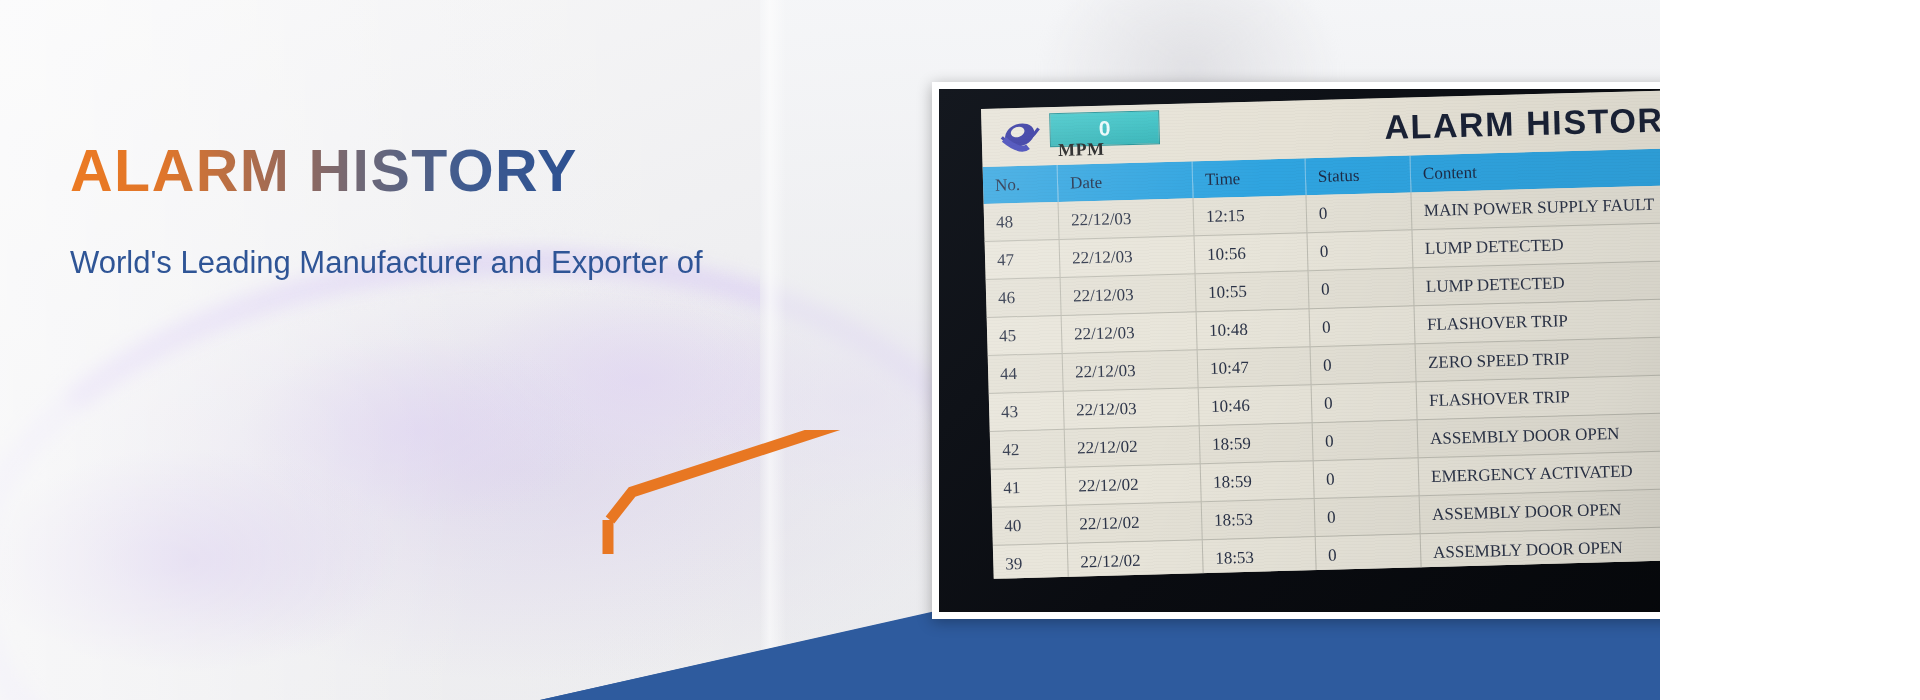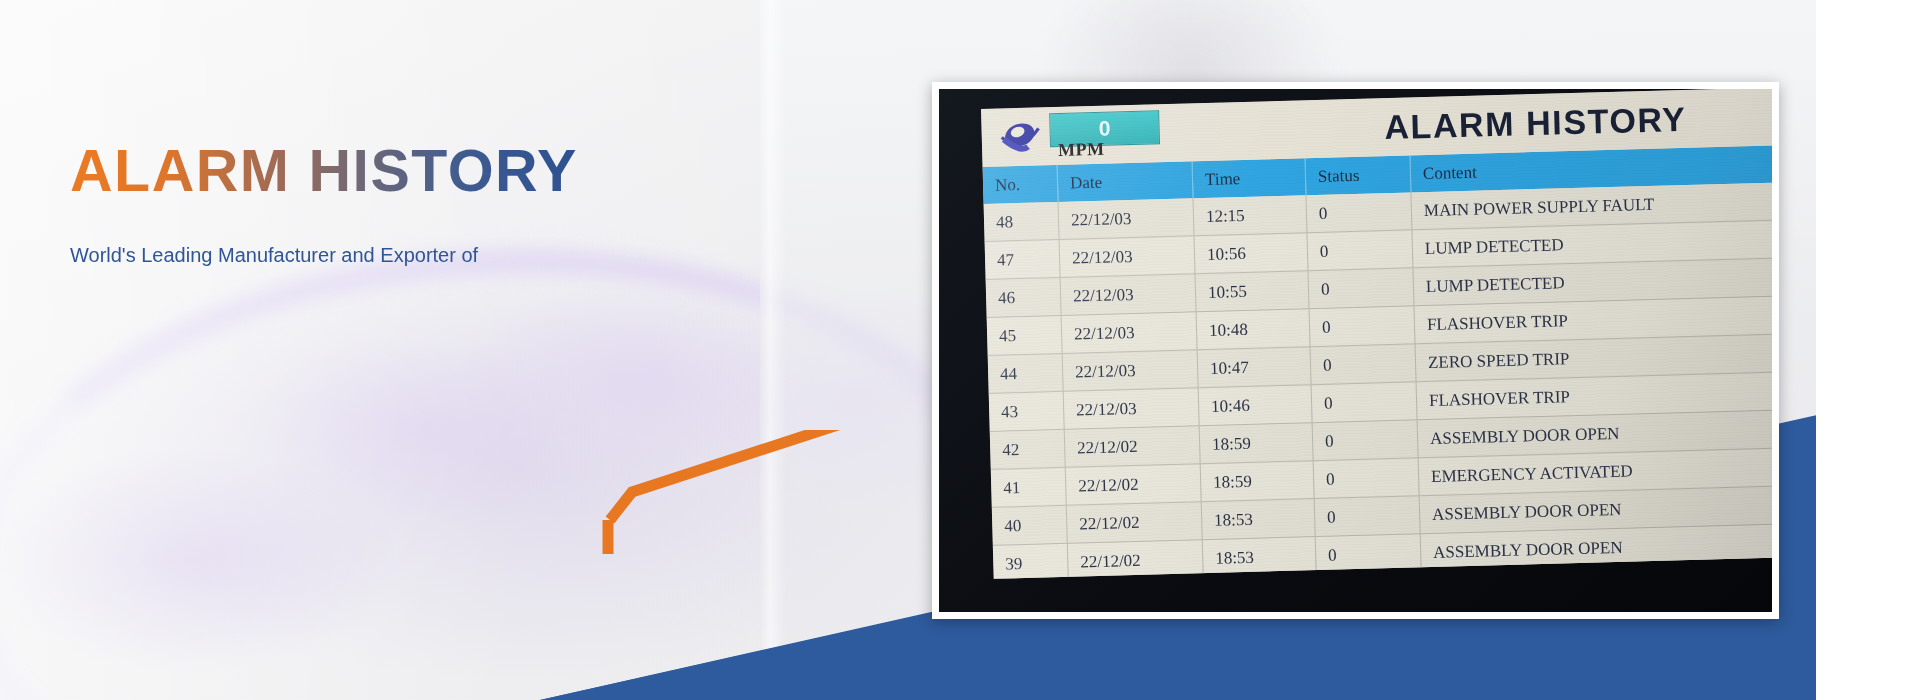--- a/index.html
+++ b/index.html
@@ -1,21 +1,21 @@
 <!DOCTYPE html>
 <html><head>
 <meta charset="utf-8">
 <style>
   html,body{margin:0;padding:0;}
   body{
     width:1920px;height:700px;overflow:hidden;
     font-family:"Liberation Sans", sans-serif;
     background:#ffffff;
   }
-  #stage{position:relative;width:1816px;height:700px;overflow:hidden;background:#e5e5e5;}
+  #stage{position:relative;width:1660px;height:700px;overflow:hidden;background:#e5e5e5;}
 
   
   .bg-photo{
     position:absolute;inset:0;
     background:
       radial-gradient(ellipse 300px 160px at 190px 560px, rgba(216,205,236,.85) 0%, rgba(232,228,242,0) 70%),
       radial-gradient(ellipse 250px 130px at 420px 430px, rgba(222,212,240,.8) 0%, rgba(235,230,244,0) 72%),
       radial-gradient(ellipse 260px 140px at 640px 380px, rgba(224,214,241,.78) 0%, rgba(236,231,245,0) 72%),
       radial-gradient(ellipse 260px 150px at 860px 400px, rgba(226,217,242,.7) 0%, rgba(238,234,246,0) 72%),
       radial-gradient(ellipse 240px 150px at 1060px 460px, rgba(224,214,241,.55) 0%, rgba(238,234,246,0) 72%),
@@ -61,21 +61,21 @@
   .headline{
     position:absolute;left:70px;top:137px;
     font-size:59px;font-weight:bold;letter-spacing:1.5px;
     background:linear-gradient(90deg,#ec7a22 0%,#e0762a 18%,#9c6a58 42%,#6d6878 58%,#3f5b90 78%,#2c5091 100%);
     -webkit-background-clip:text;background-clip:text;
     color:transparent;-webkit-text-fill-color:transparent;
     white-space:nowrap;
   }
   .subline{
     position:absolute;left:70px;top:240px;width:860px;
-    font-size:20px;line-height:1.5;color:#2f5596;font-weight:400;
+    font-size:31px;line-height:1.5;color:#2f5596;font-weight:400;
   }
 
   
   .photo-card{
     position:absolute;left:932px;top:82px;width:847px;height:537px;
     background:#fff;padding:7px;box-sizing:border-box;
     box-shadow:0 3px 14px rgba(0,0,0,.30);
   }
   .photo-inner{
     position:relative;width:100%;height:100%;overflow:hidden;

